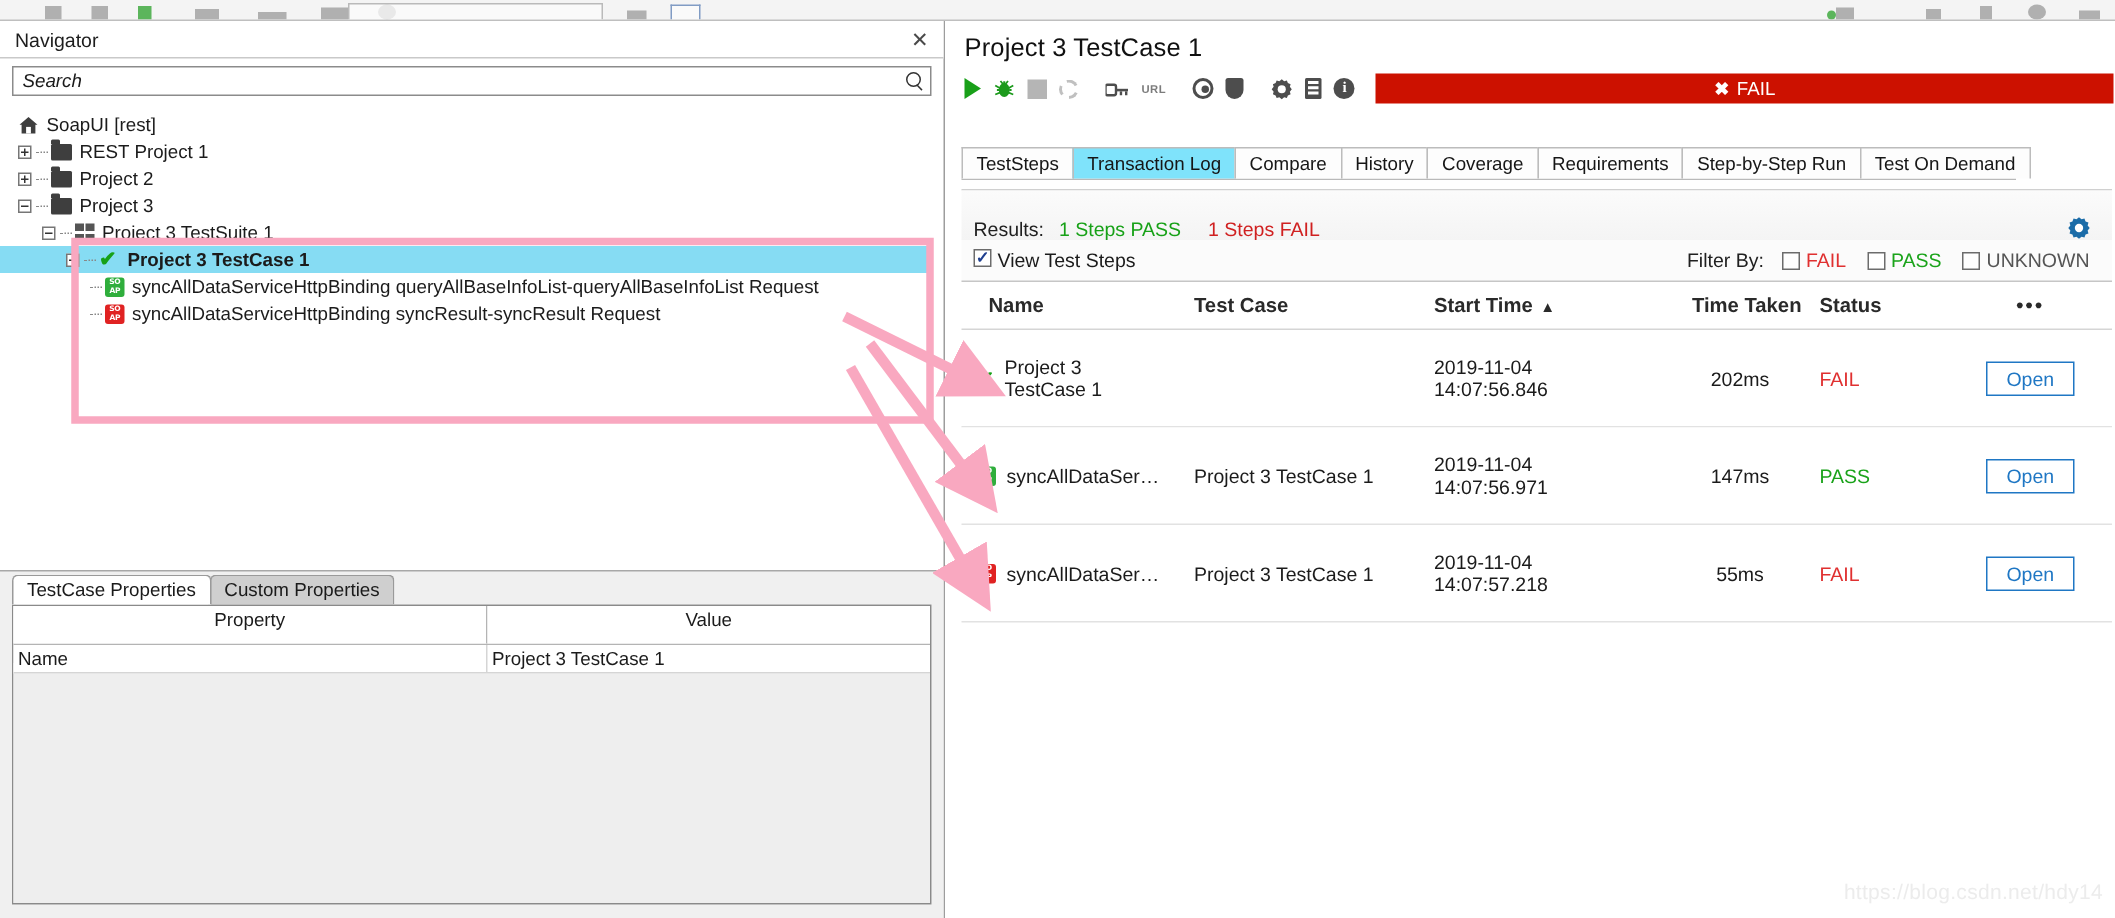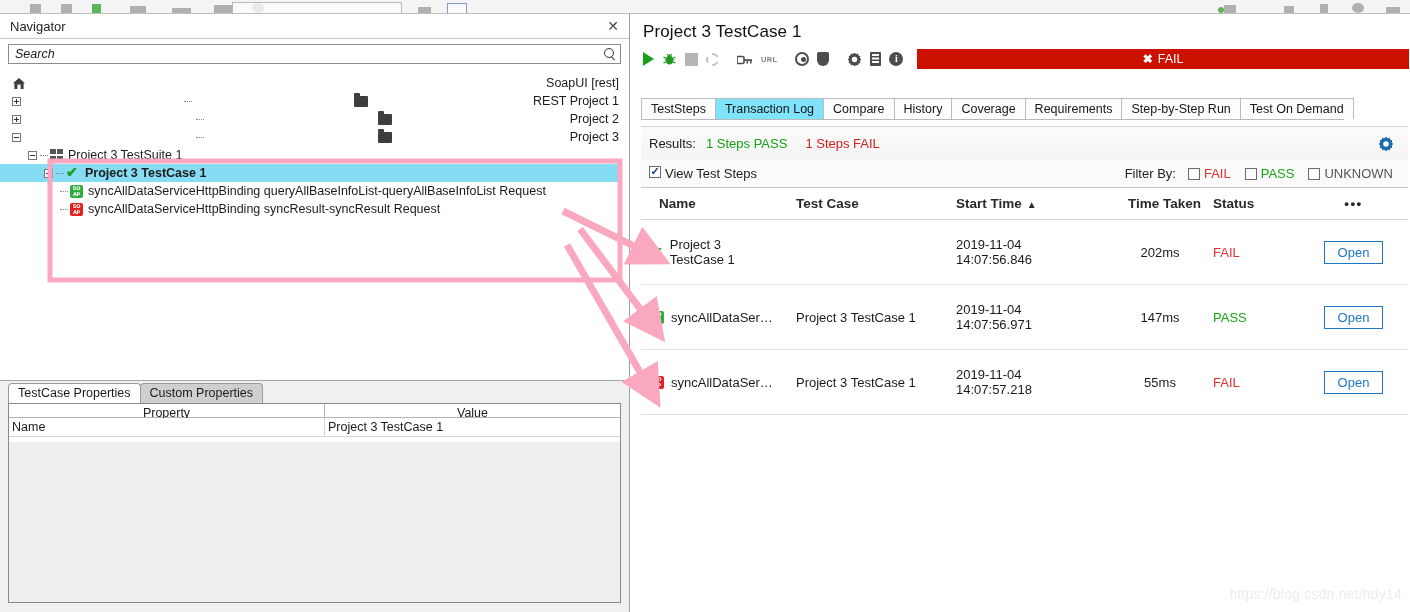--- a/index.html
+++ b/index.html
@@ -101,21 +101,21 @@
     padding-top:0.5px; font-family:"DejaVu Sans", sans-serif; letter-spacing:-0.2px;
   }
   .ico-soap.green{ background:#2fae3c; }
   .ico-soap.red{ background:#e02222; }
 
   #row-selected{
     position:absolute; left:0; right:0; background:#86dcf3; height:18px;
   }
 
   
-  .ind1{ padding-left:0px;justify-content:space-between; }
+  .ind1{ padding-left:0px; }
   .ind2{ padding-left:16px; }
   .ind3{ padding-left:32px; }
   .ind4{ padding-left:48px; }
 
   
   #props{
     position:absolute; left:0; bottom:0; width:629px; height:232px;
     border-top:1px solid #a8a8a8; background:#f0f0f0;
   }
   #prop-tabs{ display:flex; height:22px; padding-left:8px; align-items:flex-end; }
@@ -123,21 +123,21 @@
     height:20px; line-height:19px; padding:0 9px; font-size:12.5px;
     border:1px solid #9a9a9a; border-bottom:none;
     border-radius:4px 4px 0 0; background:#cfcfcf; color:#1a1a1a; cursor:pointer;
     margin-right:-1px;
   }
   .ptab.active{ background:#ffffff; position:relative; z-index:2; }
   #prop-table{
     margin:0 8px; border:1px solid #8a8a8a; background:#fff;
     height:200px; position:relative;
   }
-  #prop-head{ display:flex; height:14px; border-bottom:1px solid #b4b4b4; }
+  #prop-head{ display:flex; height:26px; border-bottom:1px solid #b4b4b4; }
   #prop-head div{
     text-align:center; line-height:18px; font-size:12.5px;
     border-right:1px solid #b4b4b4; background:#fff;
   }
   #prop-head div:last-child{ border-right:none; }
   .ph-prop{ width:316px; }
   .ph-val{ flex:1; }
   #prop-row{ display:flex; height:19px; border-bottom:1px solid #d5d5d5; }
   #prop-row div{ line-height:18px; font-size:12.5px; padding-left:3px; }
   #prop-row .c1{ width:316px; border-right:1px solid #d5d5d5; }
@@ -206,21 +206,21 @@
     border:1px solid #bcbcbc; border-bottom:none; background:#fdfdfd;
     margin-right:-1px; cursor:pointer; color:#161616; white-space:nowrap;
   }
   .tab.active{ background:#7fe3fb; }
 
   #results-pane{
     position:absolute; left:10px; top:112px; right:2px; bottom:0;
     border-top:1px solid #d0d0d0;
   }
   #results-bar{
-    height:33px; display:flex; align-items:center; padding-left:8px;
+    height:33px; display:flex; align-items:flex-end; padding-left:8px;
     background:linear-gradient(#fbfbfb,#f4f4f4);
   }
   #results-bar .rlabel{ font-size:13px; color:#202020; margin-right:10px; }
   .rpass{ color:#17a117; font-size:13px; margin-right:18px; }
   .rfail{ color:#d02020; font-size:13px; }
   #res-gear{ margin-left:auto; margin-right:14px; }
   .gear-blue{ width:16px;height:16px; }
 
   #filter-bar{
     height:28px; display:flex; align-items:center; padding-left:8px;

